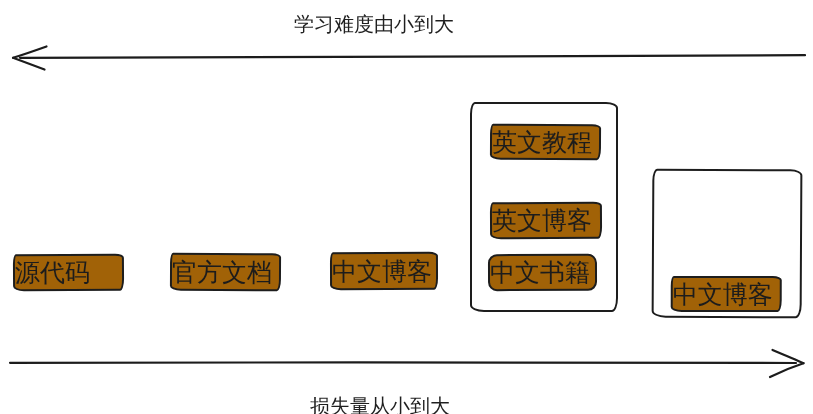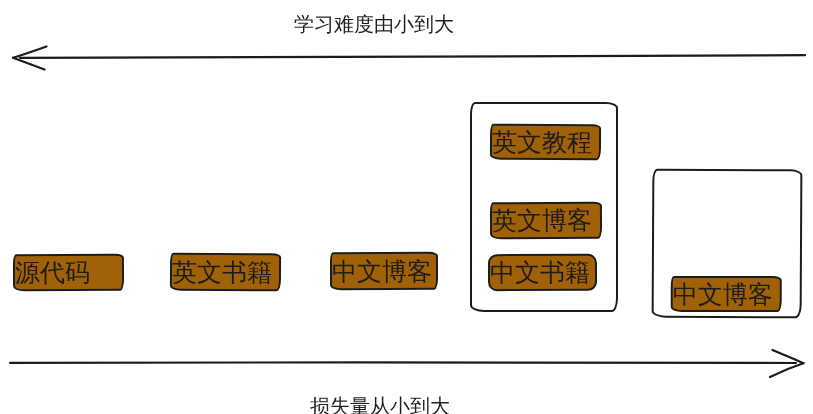--- a/index.html
+++ b/index.html
@@ -104,21 +104,21 @@
     </g>
   </svg>
 
   <div class="axis-label top">学习难度由小到大</div>
   <div class="axis-label bottom">损失量从小到大</div>
 
   <div class="node n-source tilt-a">
     <span class="lbl">源代码</span>
   </div>
   <div class="node n-docs tilt-b">
-    <span class="lbl">英文书籍</span>
+    <span class="lbl">官方文档</span>
   </div>
   <div class="node n-enbooks tilt-c">
     <span class="lbl">中文博客</span>
   </div>
 
   <div class="group g-english">
     <div class="node n-entut tilt-b">
       <span class="lbl">英文教程</span>
     </div>
     <div class="node n-enblog tilt-a">

